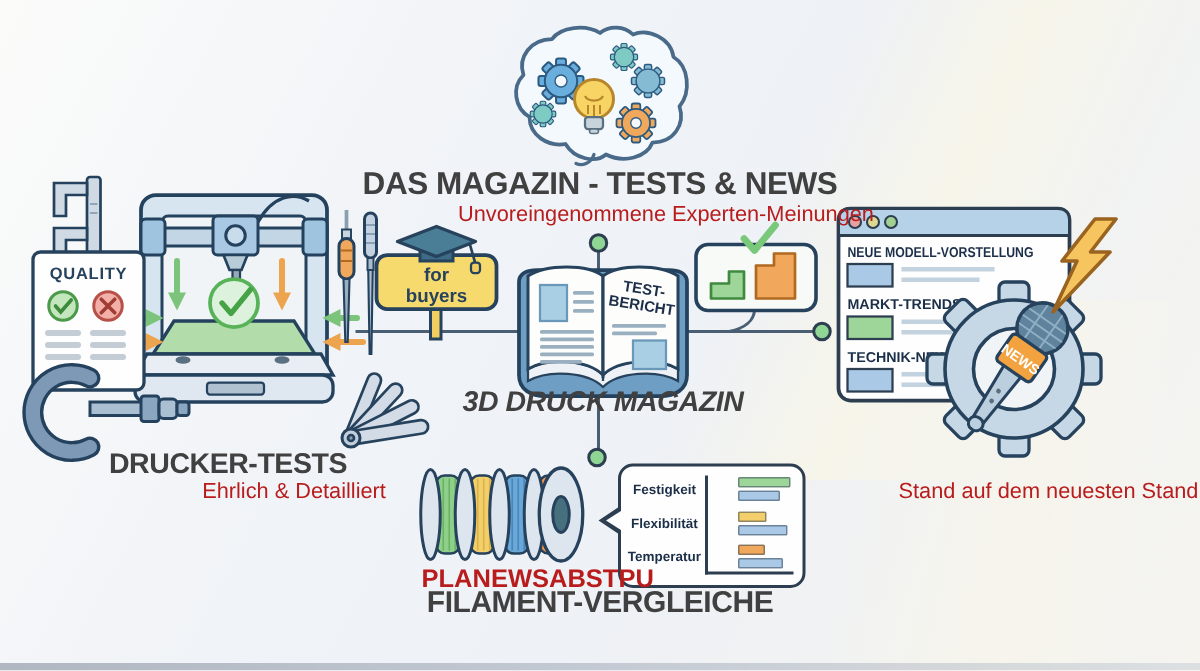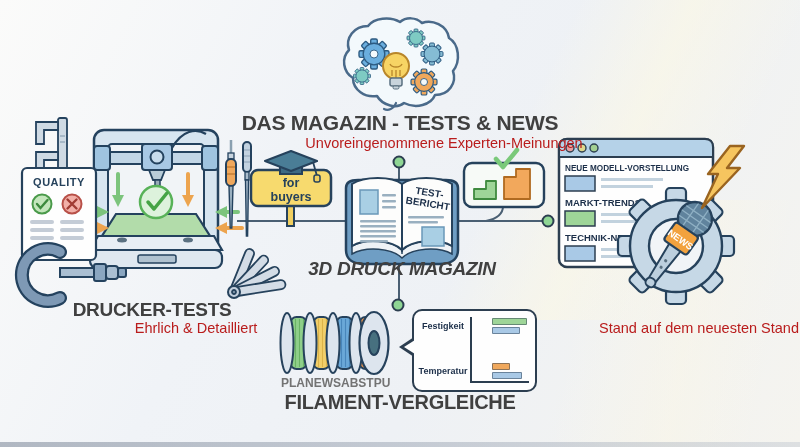--- a/index.html
+++ b/index.html
@@ -19,21 +19,21 @@
   .txt{position:absolute;text-align:center;color:#404040;z-index:4;}
   .title-lg{font-size:21px;font-weight:800;letter-spacing:-.3px;}
   .title-md{font-size:19px;font-weight:800;letter-spacing:-.3px;}
   .sub{font-size:14.5px;font-weight:400;color:#b91c1c;padding-left:44px;}
   .connectors{z-index:1;}
   .layer2{z-index:2;}
   .layer3{z-index:3;}
   
   .spool-labels{position:absolute;left:277px;top:376px;width:112px;display:flex;
     justify-content:space-between;padding:0 4px;box-sizing:border-box;
-    font-size:12px;font-weight:800;color:#737373;z-index:4;}
+    font-size:17px;font-weight:800;color:#b91c1c;z-index:4;}
   
   .chart-bubble{position:absolute;left:412px;top:309px;width:125px;height:83px;
     background:#fefefe;border:2.2px solid #2c3e50;border-radius:10px;z-index:3;box-sizing:border-box;}
   .chart-bubble::before{content:'';position:absolute;left:-15px;top:26px;width:0;height:0;
     border-top:10px solid transparent;border-bottom:10px solid transparent;border-right:15px solid #2c3e50;}
   .chart-bubble::after{content:'';position:absolute;left:-10px;top:29px;width:0;height:0;
     border-top:7px solid transparent;border-bottom:7px solid transparent;border-right:11px solid #fefefe;}
   .chart-inner{position:absolute;inset:5px 6px 7px 4px;}
   .axis-v{position:absolute;left:52px;top:1px;bottom:0;width:2px;background:#2c3e50;}
   .axis-h{position:absolute;left:52px;right:0;bottom:0;height:2px;background:#2c3e50;}
@@ -367,20 +367,27 @@
       <div class="axis-h"></div>
       <div class="chart-rows">
         <div class="chart-row">
           <div class="chart-label">Festigkeit</div>
           <div class="chart-bars">
             <div class="bar" style="width: 100%; background: rgb(158, 213, 152);"></div>
             <div class="bar" style="width: 80%; background: rgb(169, 201, 230);"></div>
           </div>
         </div>
         <div class="chart-row">
+          <div class="chart-label">Flexibilität</div>
+          <div class="chart-bars">
+            <div class="bar" style="width: 55%; background: rgb(242, 207, 106);"></div>
+            <div class="bar" style="width: 95%; background: rgb(169, 201, 230);"></div>
+          </div>
+        </div>
+        <div class="chart-row">
           <div class="chart-label">Temperatur</div>
           <div class="chart-bars">
             <div class="bar" style="width: 52%; background: rgb(240, 168, 92);"></div>
             <div class="bar" style="width: 87%; background: rgb(169, 201, 230);"></div>
           </div>
         </div>
       </div>
     </div>
   </div>
 

